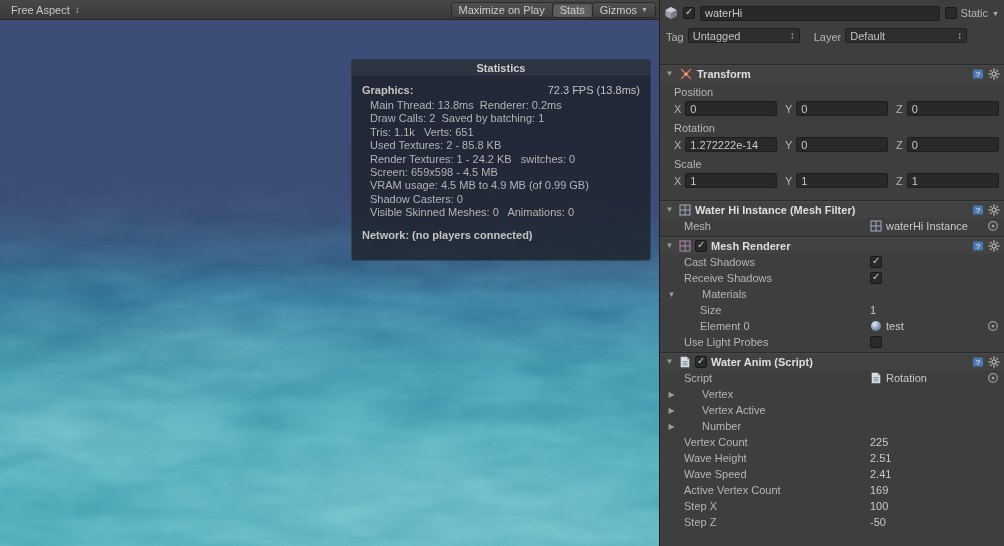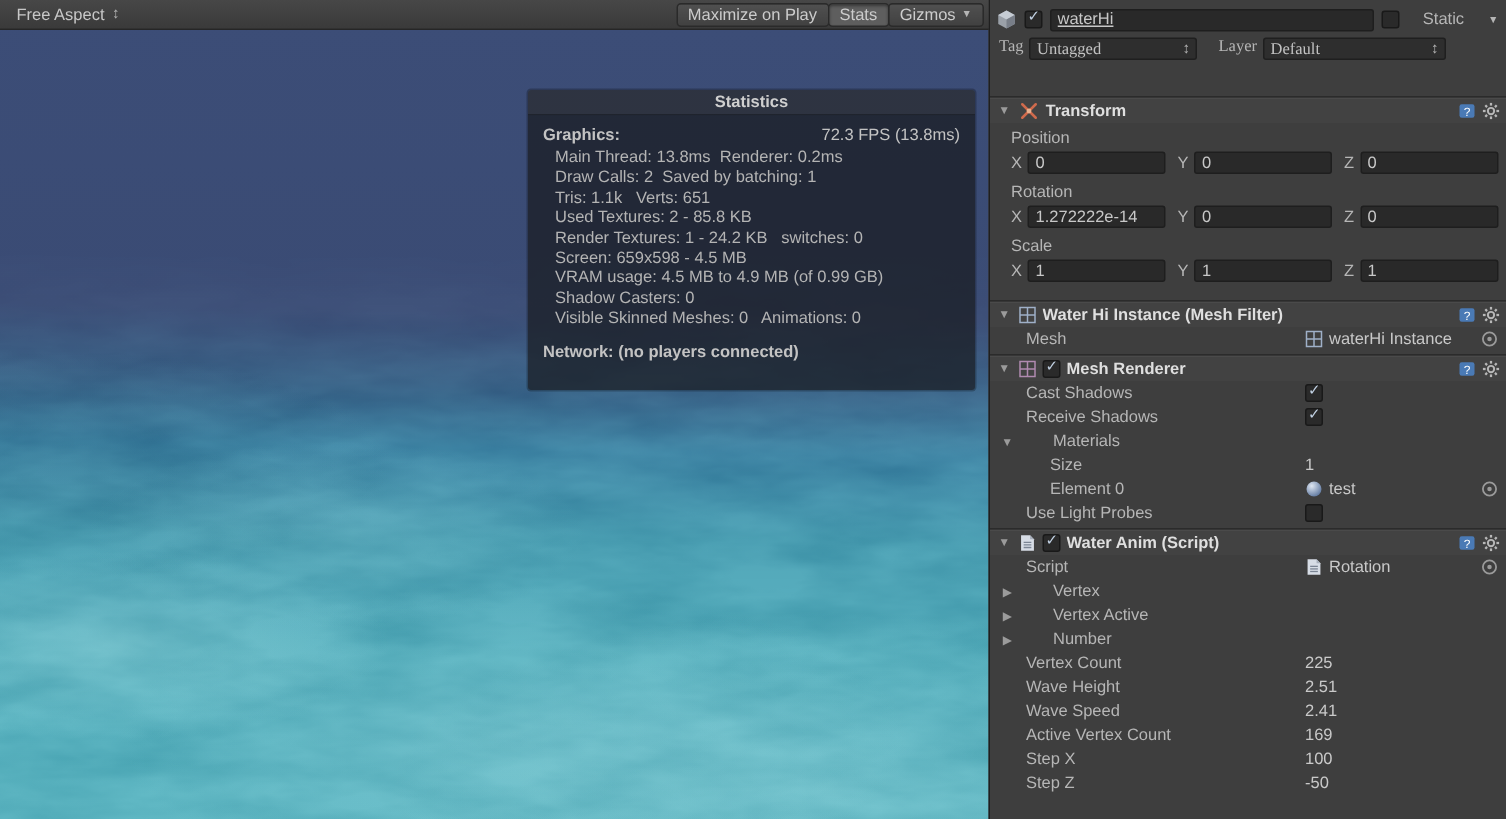--- a/index.html
+++ b/index.html
@@ -68,29 +68,29 @@
   .stats-body { padding:7px 10px 0 10px; }
   .stats-graphics { display:flex; justify-content:space-between; margin-bottom:3px; color:#c3c3c3; }
   .stats-graphics .g-label { font-weight:bold; }
   .stats-line { padding-left:8px; line-height:13.4px; white-space:pre; }
   .stats-network { font-weight:bold; margin-top:9px; color:#c3c3c3; }
 
   
   .inspector { width:344px; height:546px; background:#3e3e3e; overflow:hidden; flex:none; }
   .insp-header { padding:4px 4px 3px 4px; }
   .insp-row1 { display:flex; align-items:center; gap:5px; height:18px; }
-  .insp-row2 { display:flex; align-items:flex-start; gap:4px; height:18px; margin-top:3px; padding-left:2px;font-family:Liberation Serif, serif; }
+  .insp-row2 { display:flex; align-items:flex-end; gap:4px; height:18px; margin-top:3px; padding-left:2px; }
   .icon14 { width:14px; height:14px; flex:none; display:block; }
   .icon12 { width:12px; height:12px; flex:none; display:block; }
   .name-input, .axis-input {
     height:15px; background:#292929; border:1px solid #1e1e1e; border-radius:2px;
     color:#c8c8c8; padding:0 4px; font-size:11px; font-family:"Liberation Sans", sans-serif;
   }
-  .name-input { flex:1; min-width:0;text-decoration:underline; }
-  .static-group { display:flex; align-items:center; gap:16px; padding-right:1px;justify-content:flex-end; }
+  .name-input { flex:1; min-width:0; }
+  .static-group { display:flex; align-items:center; gap:4px; padding-right:1px;justify-content:flex-end; }
   .popup {
     display:flex; align-items:center; justify-content:space-between;
     background:#2e2e2e; border:1px solid #1f1f1f; border-radius:2px;
     height:15px; padding:0 4px; color:#c2c2c2; cursor:default;
   }
   .tag-popup { width:112px; margin-right:10px; }
   .layer-popup { width:122px; }
   .field-label { color:#b6b6b6; }
   .gap-block { height:18px; }
 

